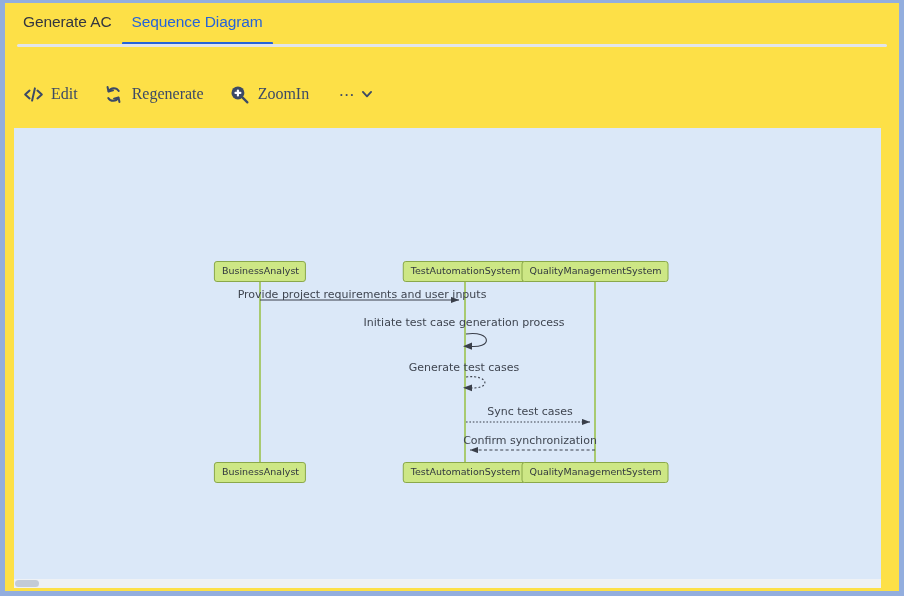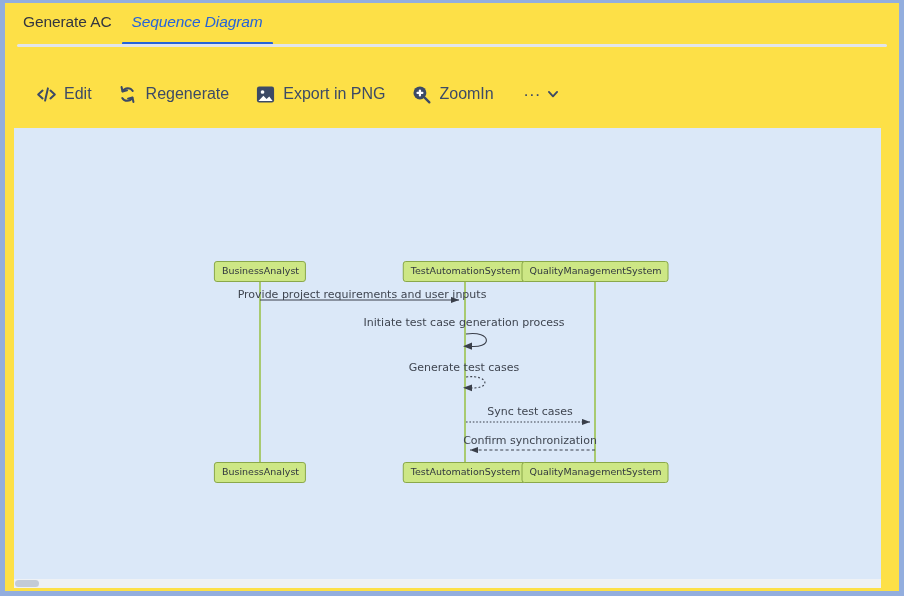--- a/index.html
+++ b/index.html
@@ -44,21 +44,20 @@
     position: relative;
     padding: 2px 10px 14px 10px;
     font-size: 15.5px;
     color: #333640;
     cursor: pointer;
     white-space: nowrap;
     letter-spacing: -0.1px;
   }
   .tab.active {
     color: #2563d9;
-    font-style: italic;
   }
   .tab.active::after {
     content: "";
     position: absolute;
     left: 0; right: 0;
     bottom: 0;
     height: 3px;
     background: #2563d9;
     border-radius: 1px;
   }
@@ -73,22 +72,23 @@
   }
 
   
   .toolbar {
     position: absolute;
     left: 0;
     top: 62px;
     right: 0;
     height: 58px;
     display: flex;
-    padding-left: 30px;
+    padding-left: 17px;
     box-sizing: border-box;
+    font-family: Liberation Serif, serif;
   }
   .tb-btn {
     display: flex;
     align-items: center;
     gap: 7px;
     margin-right: 25px;
     cursor: pointer;
     color: #3c4a66;
     font-size: 16px;
     white-space: nowrap;
@@ -210,30 +210,20 @@
           <path d="M6.5 8.2 A6.6 6.6 0 0 1 18 8"></path>
           <polyline points="5.2,3.4 6.3,8.6 11.4,7.3"></polyline>
           <path d="M17.5 15.8 A6.6 6.6 0 0 1 6 16"></path>
           <polyline points="18.8,20.6 17.7,15.4 12.6,16.7"></polyline>
         </svg>
       </span>
       <span>Regenerate</span>
     </div>
 
 
-    <div class="tb-btn">
-      <span class="tb-ico">
-        <svg width="21" height="21" viewBox="0 0 24 24">
-          <rect x="2.2" y="2.8" width="19.6" height="18.4" rx="2.6" fill="currentColor"></rect>
-          <circle cx="8.6" cy="9.1" r="2.1" fill="#ffffff"></circle>
-          <path d="M3.9 19.4 L9.6 13.3 L13.2 17.1 L16.3 14.2 L20.1 19.4 Z" fill="#ffffff"></path>
-        </svg>
-      </span>
-      <span>Export in PNG</span>
-    </div>
 
     <div class="tb-btn">
       <span class="tb-ico">
         <svg width="21" height="21" viewBox="0 0 24 24">
           <circle cx="10.2" cy="10.2" r="7.4" fill="currentColor"></circle>
           <rect x="8.95" y="6.2" width="2.5" height="8" rx="1.1" fill="#ffffff"></rect>
           <rect x="6.2" y="8.95" width="8" height="2.5" rx="1.1" fill="#ffffff"></rect>
           <line x1="15.6" y1="15.6" x2="21" y2="21" stroke="currentColor" stroke-width="2.6" stroke-linecap="round"></line>
         </svg>
       </span>

